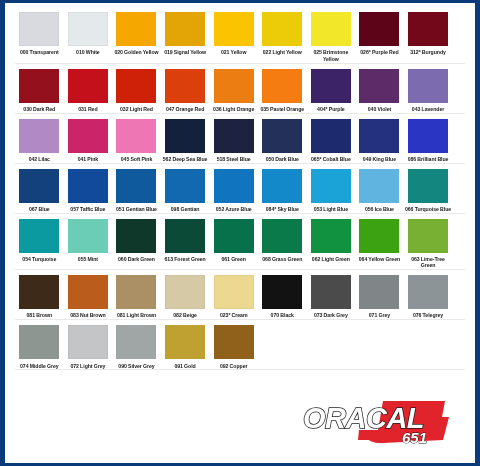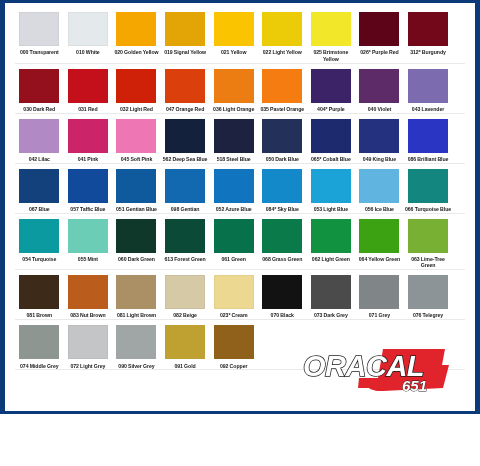--- a/index.html
+++ b/index.html
@@ -12,21 +12,21 @@
   body {
     width: 480px;
     height: 466px;
     font-family: "Liberation Sans", sans-serif;
     overflow: hidden;
   }
 
   #chart-frame {
     position: relative;
     width: 480px;
-    height: 414px;
+    height: 466px;
     background: #ffffff;
     border-left: 5px solid #0b3a7a;
     border-right: 5px solid #0b3a7a;
     border-top: 3px solid #0b3a7a;
     border-bottom: 3px solid #0b3a7a;
     padding: 4px 10px 0 10px;
   }
 
   .swatch-grid {
     display: flex;

